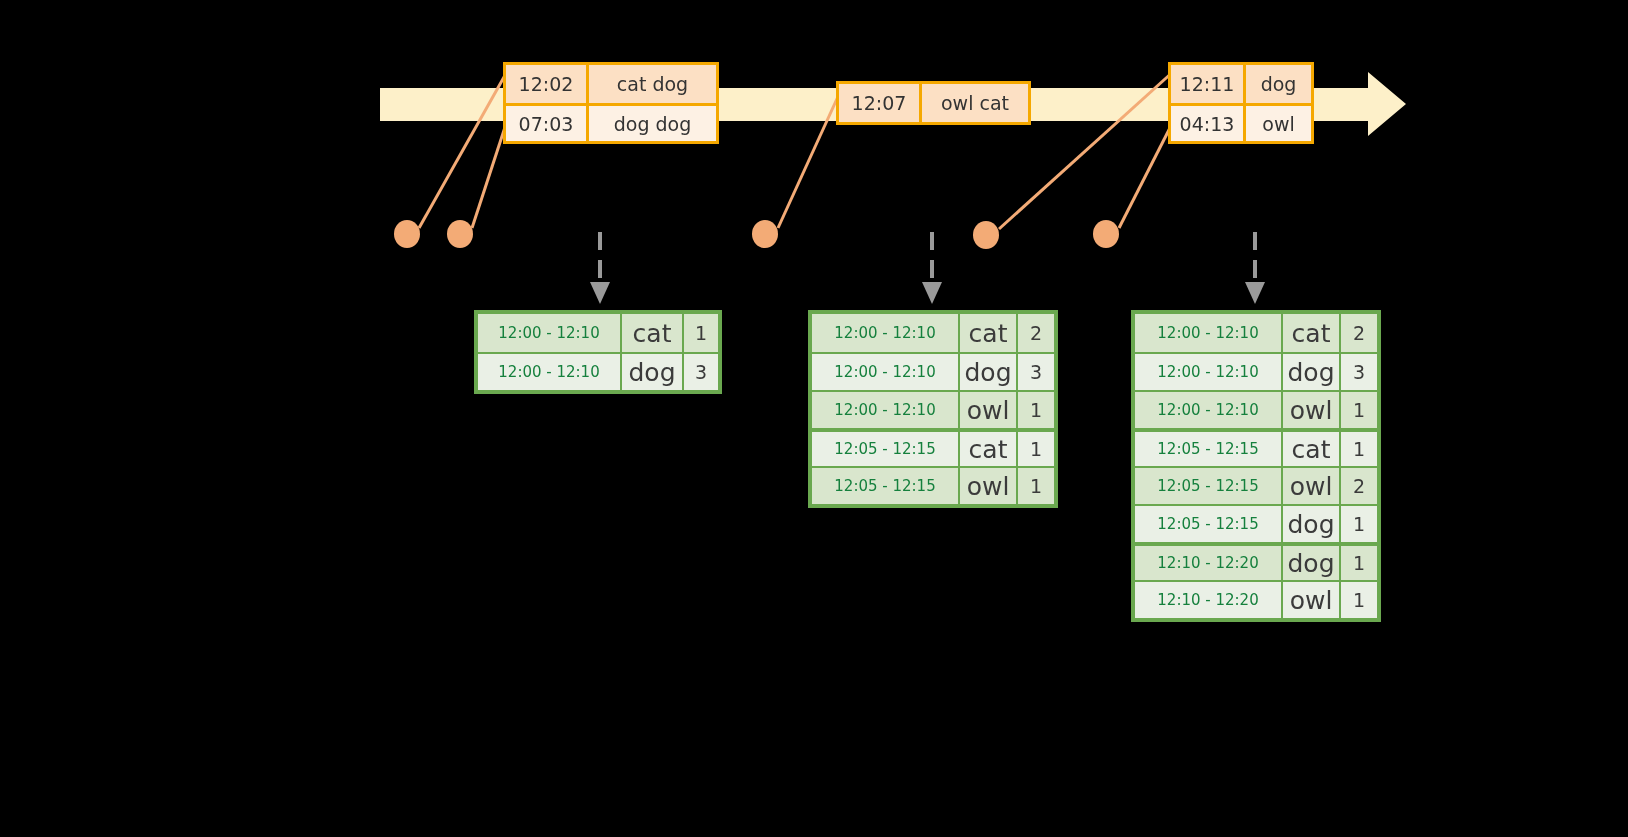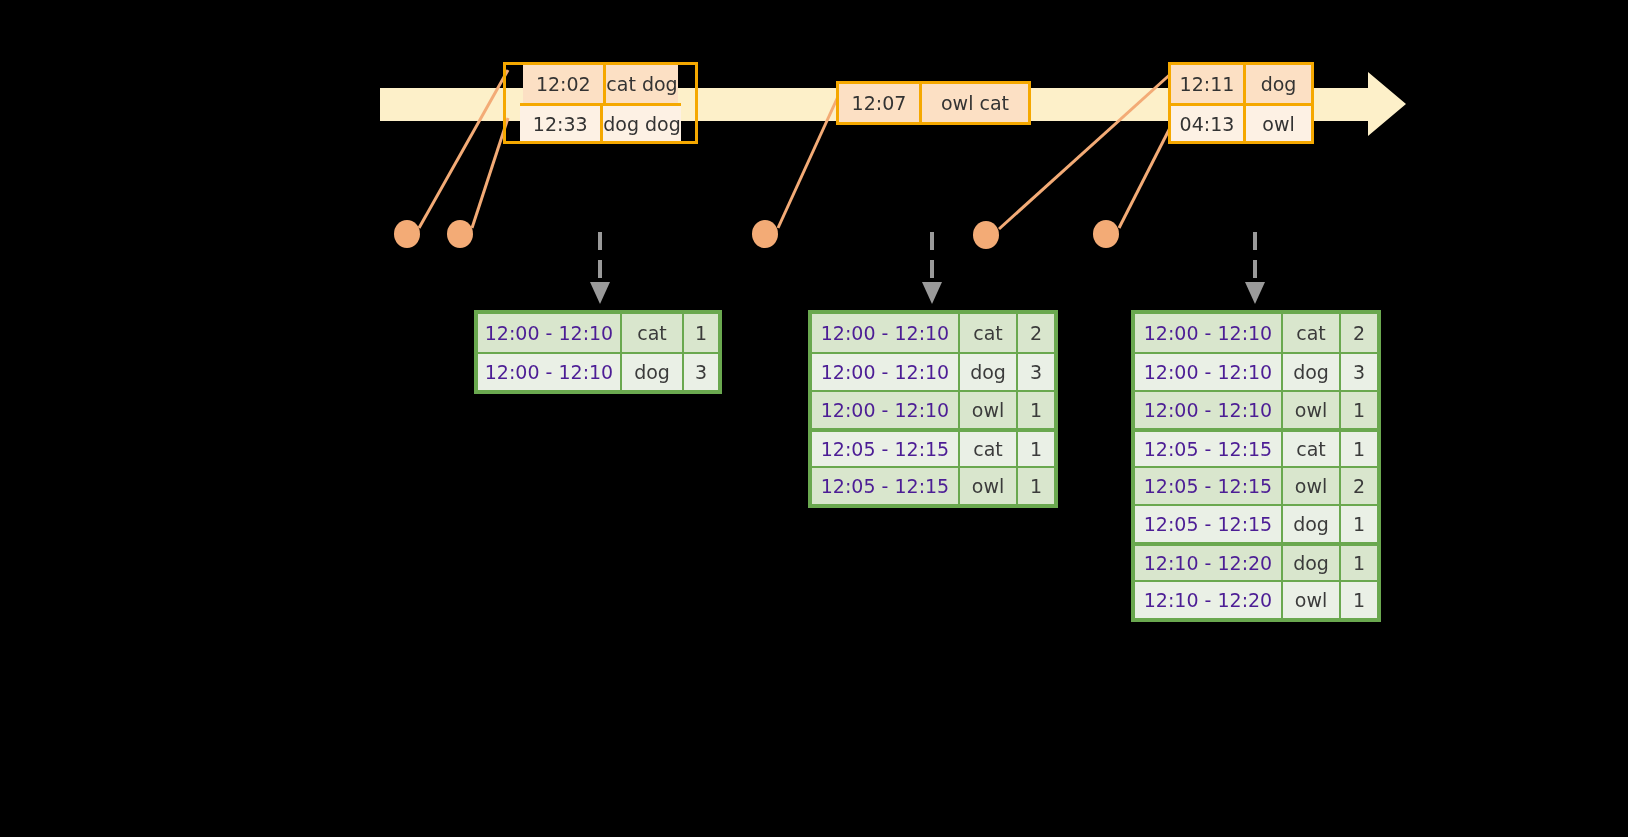--- a/index.html
+++ b/index.html
@@ -19,21 +19,21 @@
   .erow{display:flex;height:38px;box-sizing:border-box;}
   .erow + .erow{border-top:3px solid #f5a800;}
   .erow.dark{background:#fce0c4;}
   .erow.light{background:#fdf1e4;}
   .ecell-time{width:83px;display:flex;align-items:center;justify-content:center;
               border-right:3px solid #f5a800;box-sizing:border-box;
               font-size:19px;color:#333;}
   .ecell-txt{flex:1;display:flex;align-items:center;justify-content:center;
              font-size:19px;color:#333;}
 
-  #ebox1{left:503px;top:62px;width:195px;align-items:center;}
+  #ebox1{left:503px;top:62px;width:216px;}
   #ebox2{left:836px;top:81px;width:195px;}
   #ebox3{left:1168px;top:62px;width:146px;}
   #ebox3 .ecell-time{width:75px;}
 
   
   .conn{position:absolute;left:0;top:0;width:1628px;height:837px;pointer-events:none;}
   .dot{position:absolute;width:26px;height:28px;border-radius:50%;
        background:#f3ab76;}
 
   
@@ -41,24 +41,24 @@
 
   
   .gtable{position:absolute;border:4px solid #6aa84f;box-sizing:border-box;}
   .grow{display:flex;height:38px;box-sizing:border-box;}
   .grow + .grow{border-top:2px solid #6aa84f;}
   .grow.dark{background:#d9e6cd;}
   .grow.light{background:#eaf0e6;}
   .grow.sep{border-top:4px solid #6aa84f;}
   .gcell-range{display:flex;align-items:center;justify-content:center;
                border-right:2px solid #6aa84f;box-sizing:border-box;
-               font-size:19px;color:#4c1d95;}
+               font-size:15px;color:#15803d;}
   .gcell-key{display:flex;align-items:center;justify-content:center;
              border-right:2px solid #6aa84f;box-sizing:border-box;
-             font-size:19px;color:#3b3b3b;}
+             font-size:25px;color:#3b3b3b;}
   .gcell-cnt{display:flex;align-items:center;justify-content:center;
              font-size:19px;color:#3b3b3b;}
 
   #gt1{left:474px;top:310px;width:248px;}
   #gt1 .gcell-range{width:144px;}
   #gt1 .gcell-key{width:62px;}
   #gt1 .gcell-cnt{flex:1;}
 
   #gt2{left:808px;top:310px;width:250px;}
   #gt2 .gcell-range{width:148px;}
@@ -91,21 +91,21 @@
   <div class="dot" style="left:752px;top:220px;"></div>
   <div class="dot" style="left:973px;top:221px;"></div>
   <div class="dot" style="left:1093px;top:220px;"></div>
 
   <div class="ebox" id="ebox1">
     <div class="erow dark">
       <div class="ecell-time">12:02</div>
       <div class="ecell-txt">cat dog</div>
     </div>
     <div class="erow light">
-      <div class="ecell-time">12:33</div>
+      <div class="ecell-time">07:03</div>
       <div class="ecell-txt">dog dog</div>
     </div>
   </div>
 
   <div class="ebox" id="ebox2">
     <div class="erow dark">
       <div class="ecell-time">12:07</div>
       <div class="ecell-txt">owl cat</div>
     </div>
   </div>

